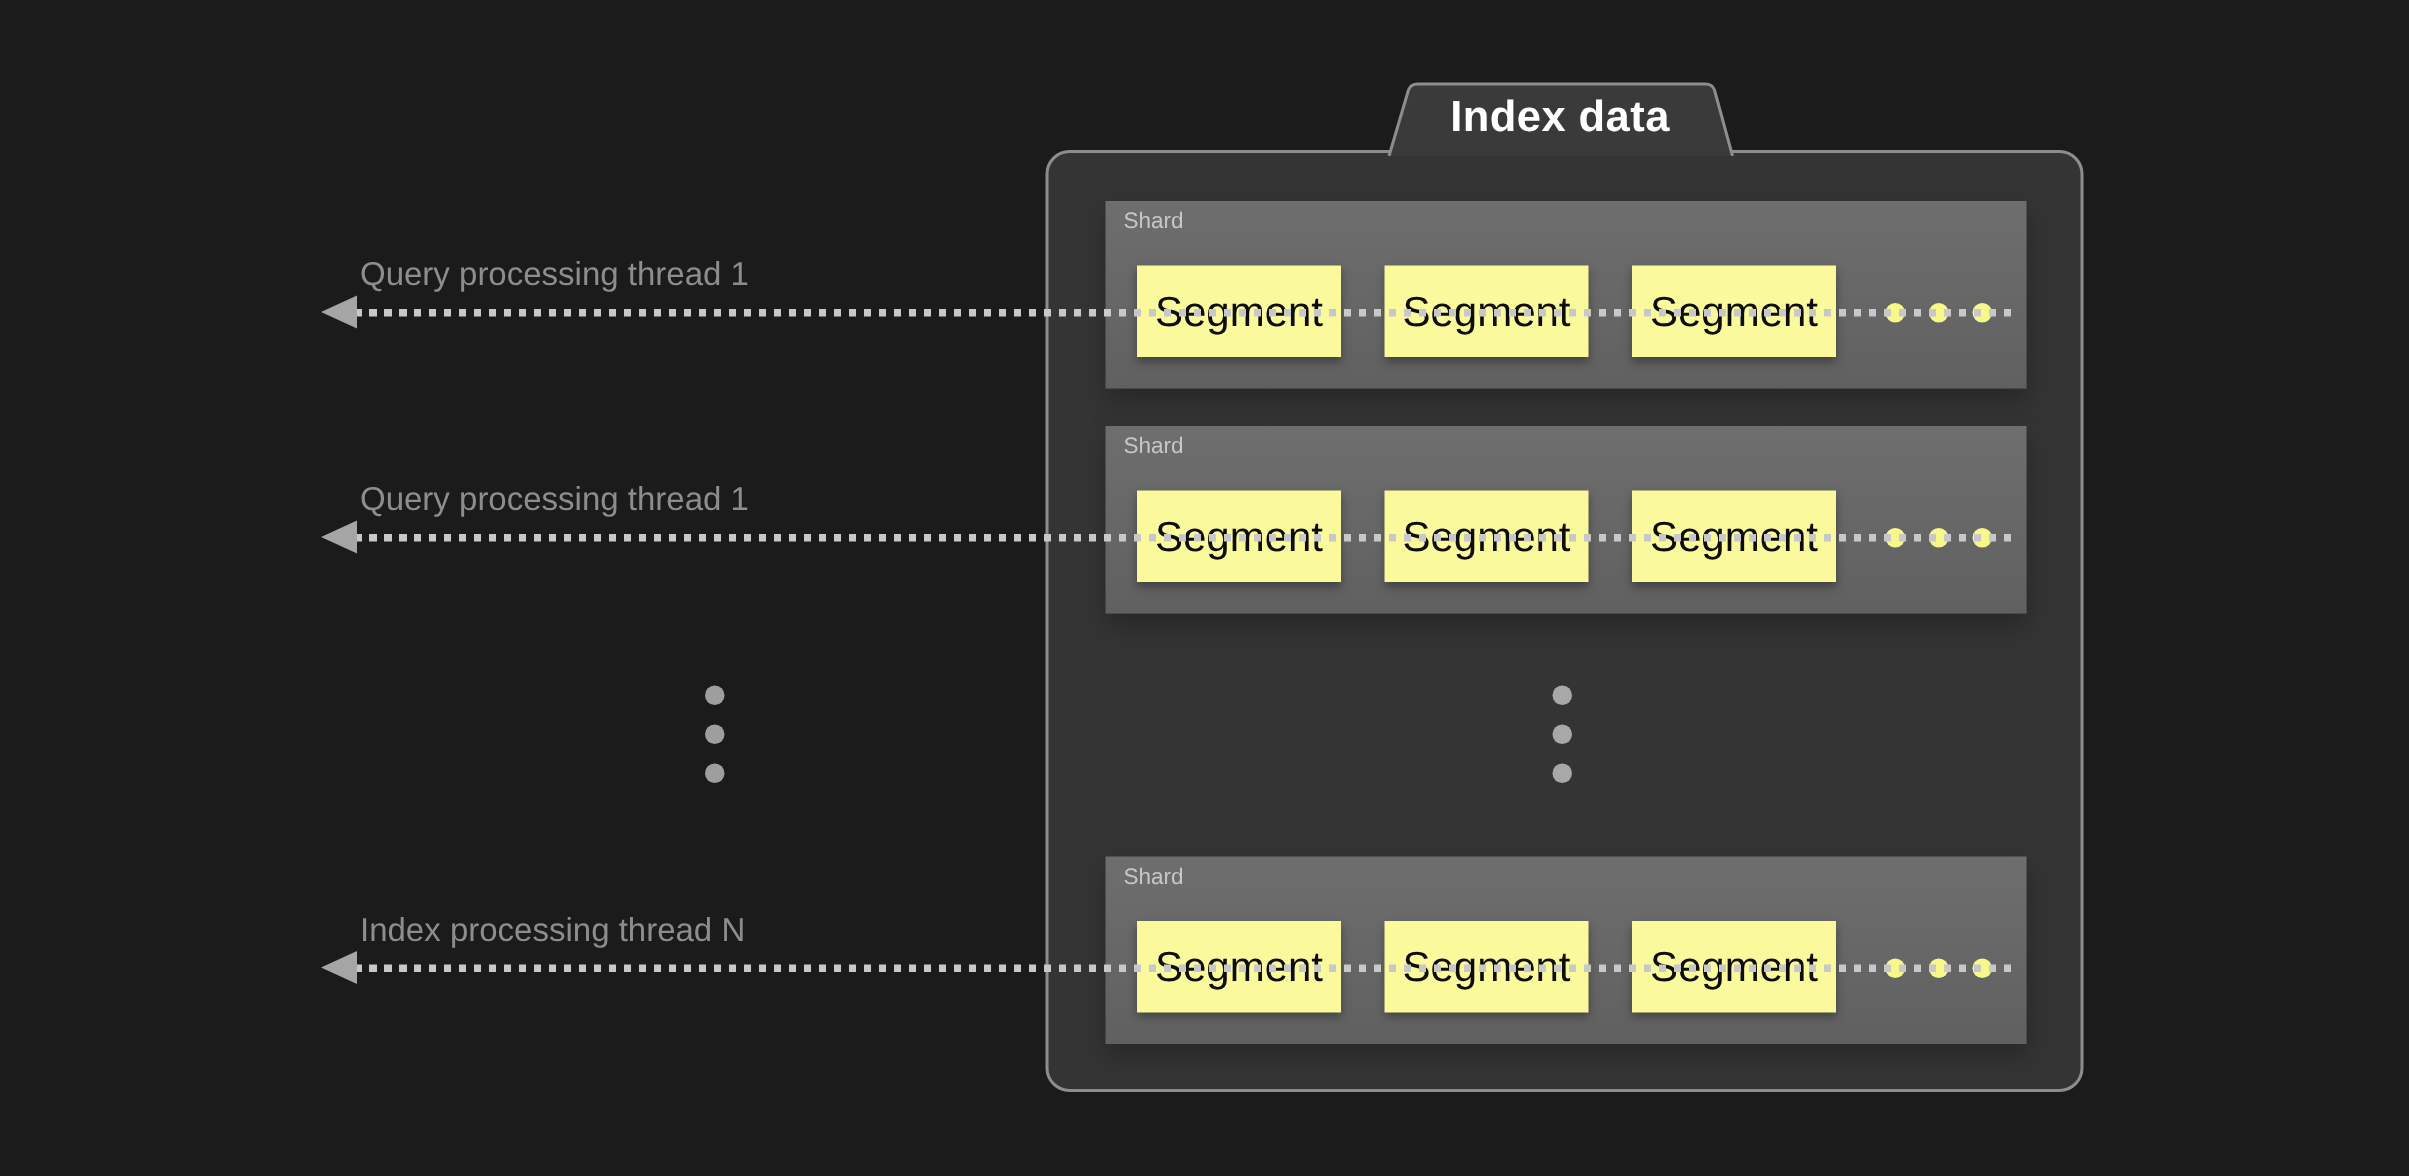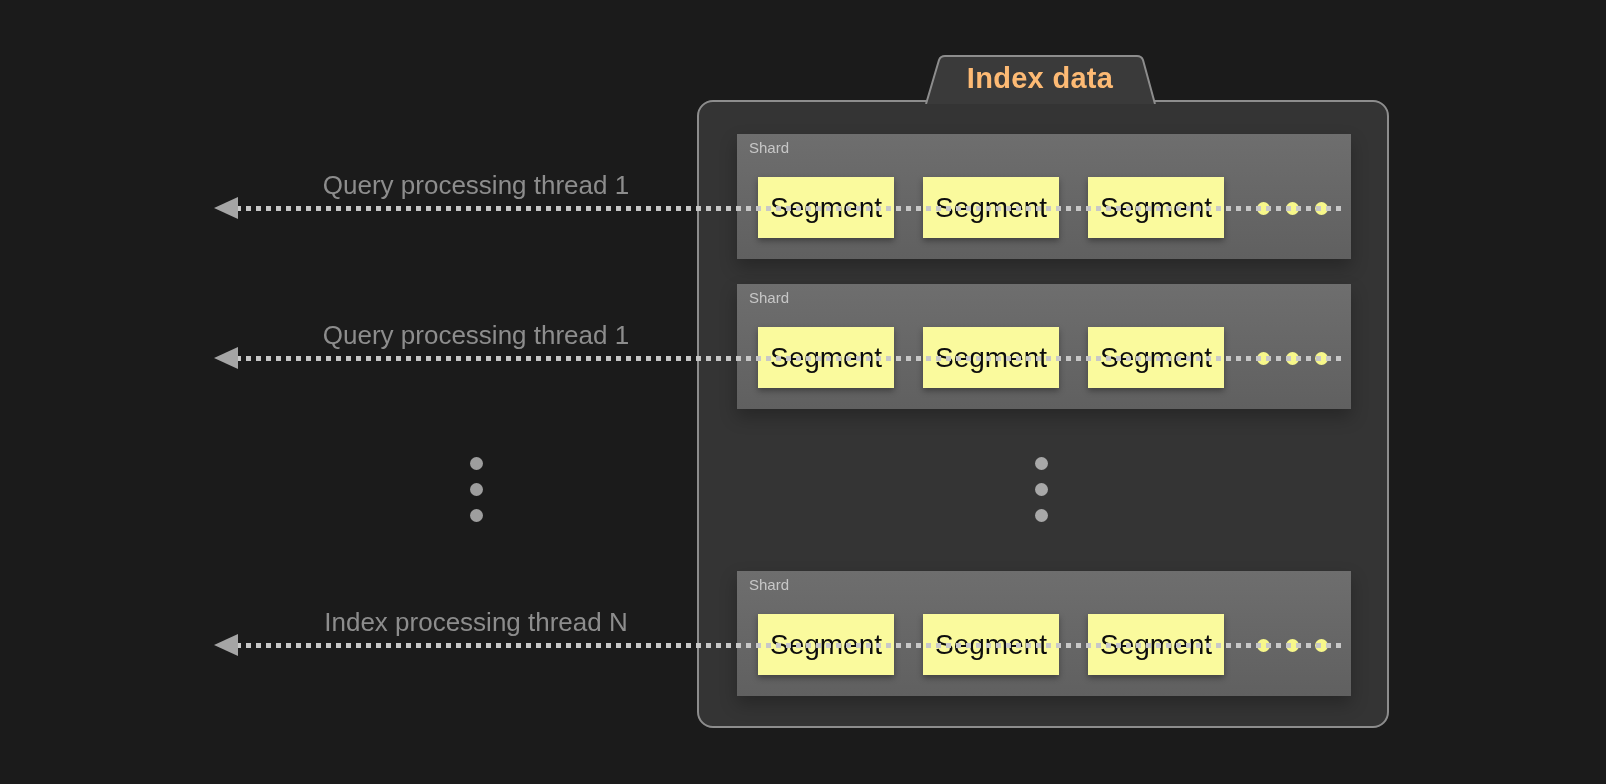--- a/index.html
+++ b/index.html
@@ -28,33 +28,33 @@
     left: 920px; top: 54px;
     width: 240px; height: 50px;
     z-index: 3;
   }
   .index-tab svg { display: block; }
   .index-tab-label {
     position: absolute;
     left: 0; top: 8px;
     width: 240px;
     text-align: center;
-    color: #fdba74;
+    color: #ffffff;
     font-size: 29px;
     font-weight: 700;
     letter-spacing: 0.3px;
   }
 
   
   .thread-label {
     position: absolute;
     left: 240px; width: 472px; height: 32px;
-    text-align: center;
+    text-align: left;
     color: #8d8d8d;
-    font-size: 26px;
+    font-size: 22px;
     z-index: 4;
     white-space: nowrap;
   }
   .dotted-line {
     position: absolute;
     left: 236px; width: 1107px; height: 5px;
     background: repeating-linear-gradient(to right, #c8c8c8 0 5px, transparent 5px 10px);
     z-index: 4;
   }
   .arrowhead {

